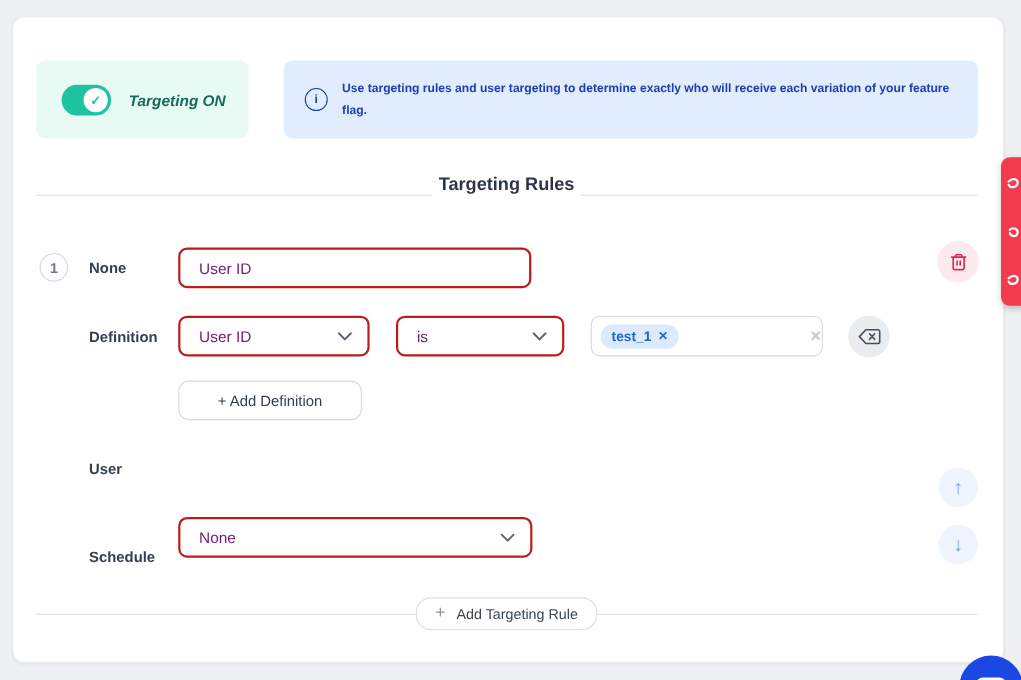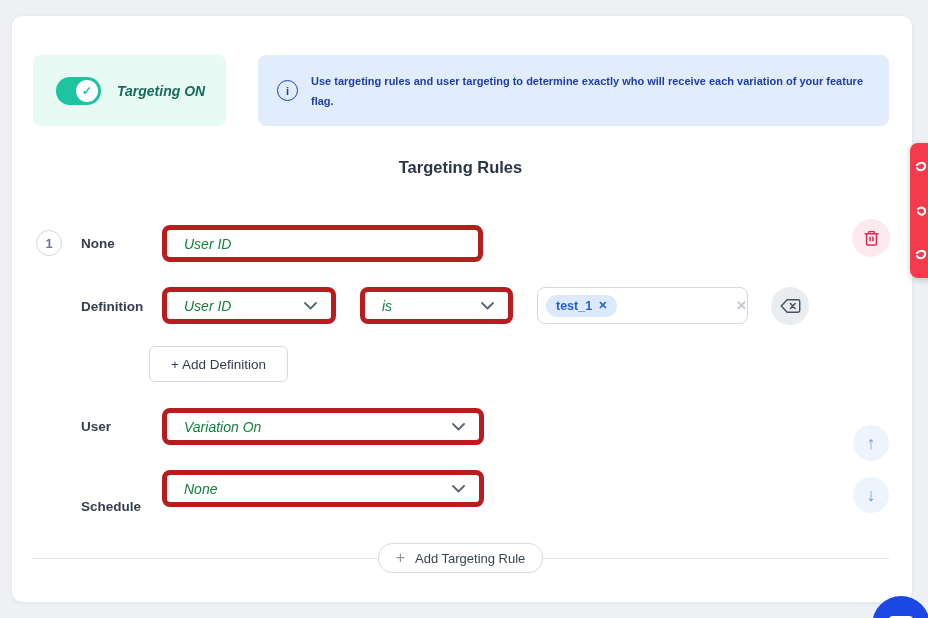--- a/index.html
+++ b/index.html
@@ -17,52 +17,52 @@
   .toggle-label{font-size:14px;font-weight:600;color:#186a5c;font-style:italic;}
 
   
   .banner{left:246px;top:39px;width:631px;height:71px;background:#e1edfc;border-radius:8px;
     display:flex;align-items:center;padding:0 20px 0 19px;box-sizing:border-box;gap:13px;}
   .info-ic{flex:0 0 auto;width:19px;height:19px;border:1.7px solid #1d3db0;border-radius:50%;
     display:flex;align-items:center;justify-content:center;font-size:11px;font-weight:700;color:#1d3db0;}
   .banner-text{font-size:11px;line-height:20px;font-weight:600;color:#1d3db0;max-width:575px;}
 
   
-  .heading-row{left:20px;top:136px;width:857px;height:26px;display:flex;align-items:center;gap:6px;flex-direction:column;}
+  .heading-row{left:20px;top:136px;width:857px;height:26px;display:flex;align-items:flex-end;gap:6px;}
   .hline{flex:1;height:1px;background:#dfe2e7;}
   .heading{font-size:16.5px;font-weight:600;color:#2c3648;white-space:nowrap;}
 
   
   .num-circle{left:24px;top:214px;width:26px;height:26px;border:1.5px solid #d2d6dd;border-radius:50%;
     box-sizing:border-box;display:flex;align-items:center;justify-content:center;
     font-size:13px;font-weight:600;color:#6e7888;}
   .row-label{font-size:13.5px;font-weight:600;color:#333e4f;}
-  .input,.select{background:#fff;border:5px solid #b91c1c;border-radius:8px;box-sizing:border-box;
-    height:37px;display:flex;align-items:center;padding:0 14px 0 17px;font-size:14px;color:#15803d;font-style:italic;}
+  .input,.select{background:#fff;border:2px solid #b91c1c;border-radius:8px;box-sizing:border-box;
+    height:37px;display:flex;align-items:center;padding:0 14px 0 17px;font-size:14px;color:#701a75;}
   .select{justify-content:space-between;cursor:pointer;}
   .chev{flex:0 0 auto;margin-left:8px;display:flex;}
 
   .tag-input{background:#fff;border:1px solid #d5dae1;border-radius:8px;box-sizing:border-box;height:37px;
     display:flex;align-items:center;padding:0 0 0 8px;}
   .chip{background:#dde9fc;border-radius:12px;padding:4px 10px;display:flex;align-items:center;gap:6px;
     font-size:12.5px;font-weight:700;color:#2064d4;}
   .chip-x{cursor:pointer;font-size:11px;font-weight:700;color:#2064d4;}
   .clear-x{margin-left:auto;color:#c2c8d1;font-size:13px;font-weight:700;cursor:pointer;}
 
   .circle-btn{border-radius:50%;display:flex;align-items:center;justify-content:center;cursor:pointer;}
   .backspace-btn{left:759px;top:271px;width:38px;height:38px;background:#eaedf0;}
   .trash-btn{left:840px;top:203px;width:38px;height:38px;background:#fdeaee;}
   .arrow-btn{width:36px;height:36px;background:#eef4fd;color:#7a9ce6;font-size:18px;font-weight:600;}
   .up-btn{left:841px;top:409px;}
   .down-btn{left:841px;top:461px;}
 
   .btn-outline{background:#fff;border:1px solid #d5dae1;border-radius:6px;box-sizing:border-box;
     display:flex;align-items:center;justify-content:center;font-size:13.5px;font-weight:500;
     color:#323d4e;cursor:pointer;}
-  .add-def{left:137px;top:330px;width:139px;height:36px;}
+  .add-def{left:150px;top:330px;width:167px;height:36px;border-radius:10px;}
 
   
   .bottom-row{left:20px;top:528px;width:857px;height:28px;display:flex;align-items:center;}
   .pill{height:28px;border:1px solid #d9dde3;border-radius:14px;background:#fff;display:flex;
     align-items:center;gap:10px;padding:0 17px;cursor:pointer;white-space:nowrap;}
   .pill .plus{color:#8a93a0;font-size:16px;font-weight:500;line-height:1;}
   .pill .lbl{font-size:13px;font-weight:500;color:#3a4552;}
 
   
   .side-tab{position:absolute;left:910px;top:143px;width:40px;height:135px;background:#f23c4d;
@@ -142,28 +142,20 @@
       <svg width="21" height="16" viewBox="0 0 25 18" fill="none" stroke="#454f5e" stroke-width="1.7" stroke-linecap="round" stroke-linejoin="round">
         <path d="M8.5 1.5h13a2 2 0 0 1 2 2v11a2 2 0 0 1-2 2h-13l-7-7.5 7-7.5z"></path>
         <path d="M12.5 6l5.5 6M18 6l-5.5 6"></path>
       </svg>
     </span>
   </div>
 
   <div class="abs btn-outline add-def">+ Add Definition</div>
 
   <div class="abs row-label" style="left:69px;top:403px;">User</div>
-  <div class="abs select" style="left:150px;top:392px;width:322px;">
-    <span>Variation On</span>
-    <span class="chev">
-      <svg width="13" height="8" viewBox="0 0 13 8">
-          <path d="M1 1l5.5 5.5L12 1" stroke="#5a6472" stroke-width="1.8" fill="none" stroke-linecap="round" stroke-linejoin="round"></path>
-        </svg>
-    </span>
-  </div>
 
   <div class="abs row-label" style="left:69px;top:483px;">Schedule</div>
   <div class="abs select" style="left:150px;top:454px;width:322px;">
     <span>None</span>
     <span class="chev">
       <svg width="13" height="8" viewBox="0 0 13 8">
           <path d="M1 1l5.5 5.5L12 1" stroke="#5a6472" stroke-width="1.8" fill="none" stroke-linecap="round" stroke-linejoin="round"></path>
         </svg>
     </span>
   </div>

